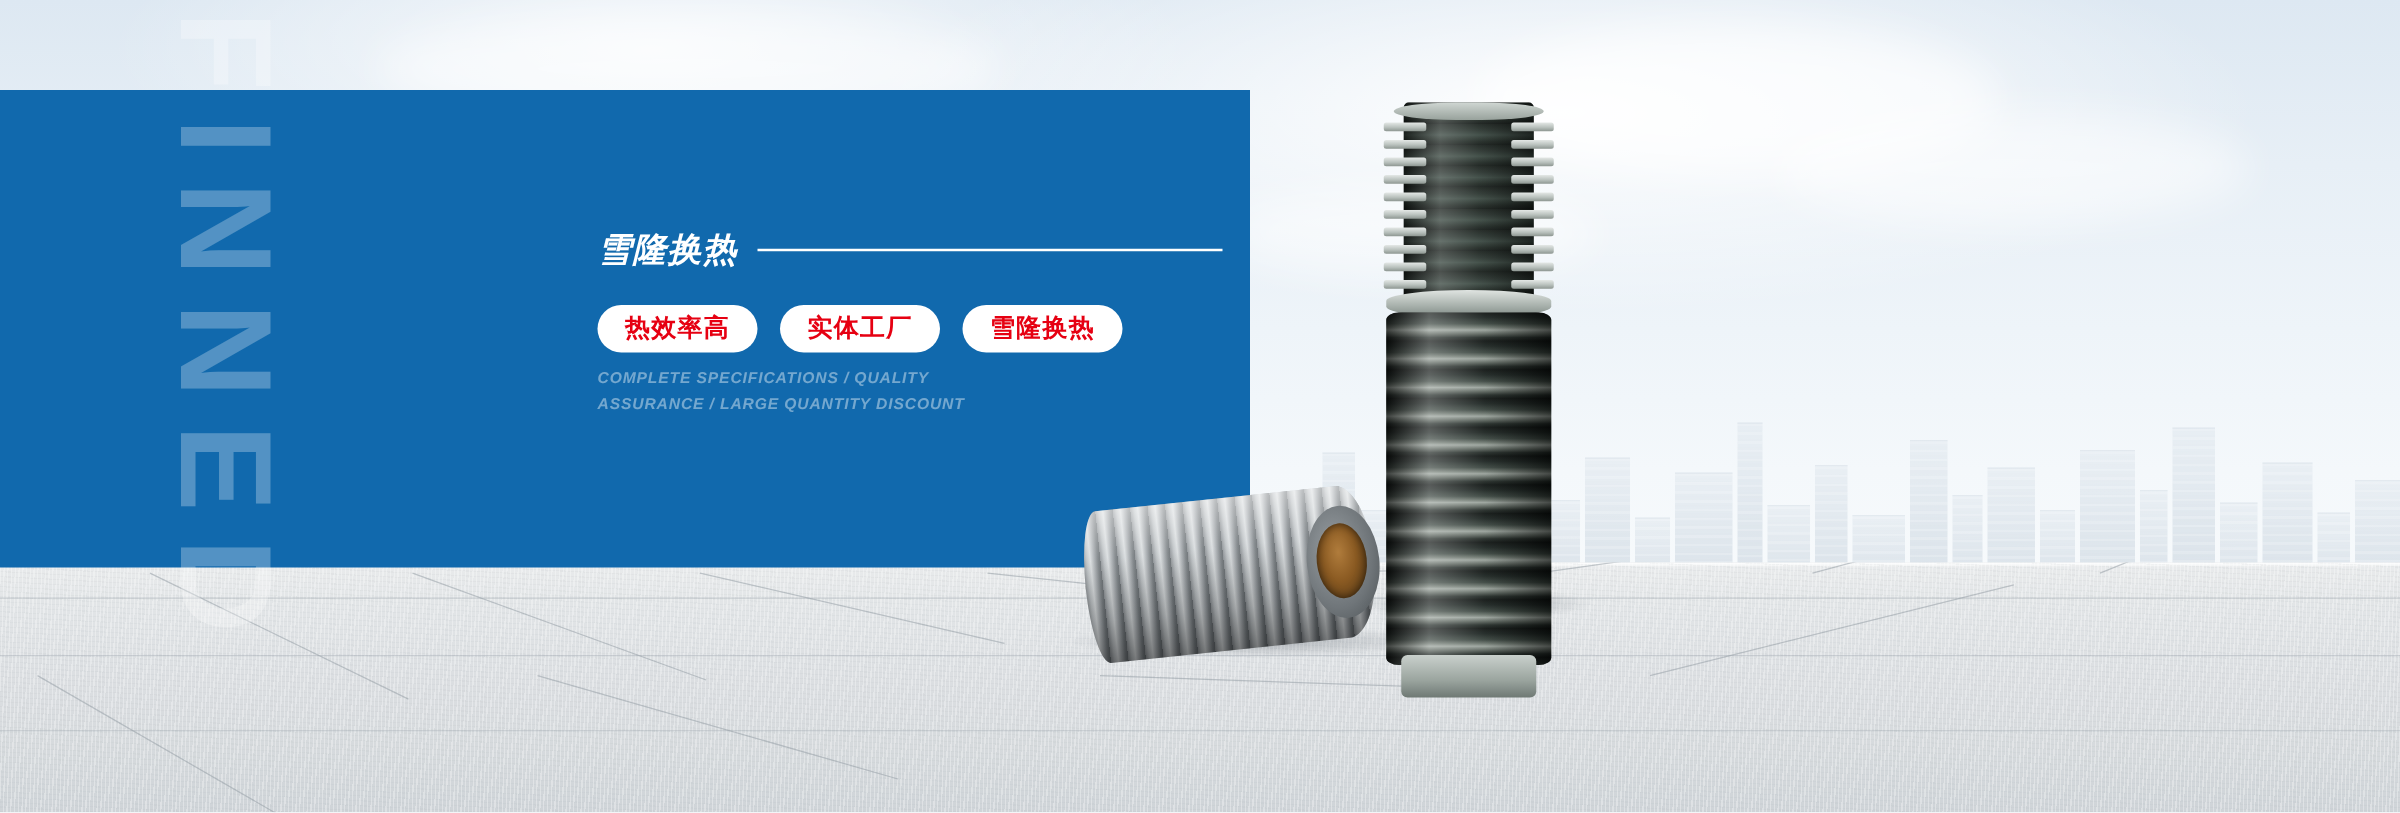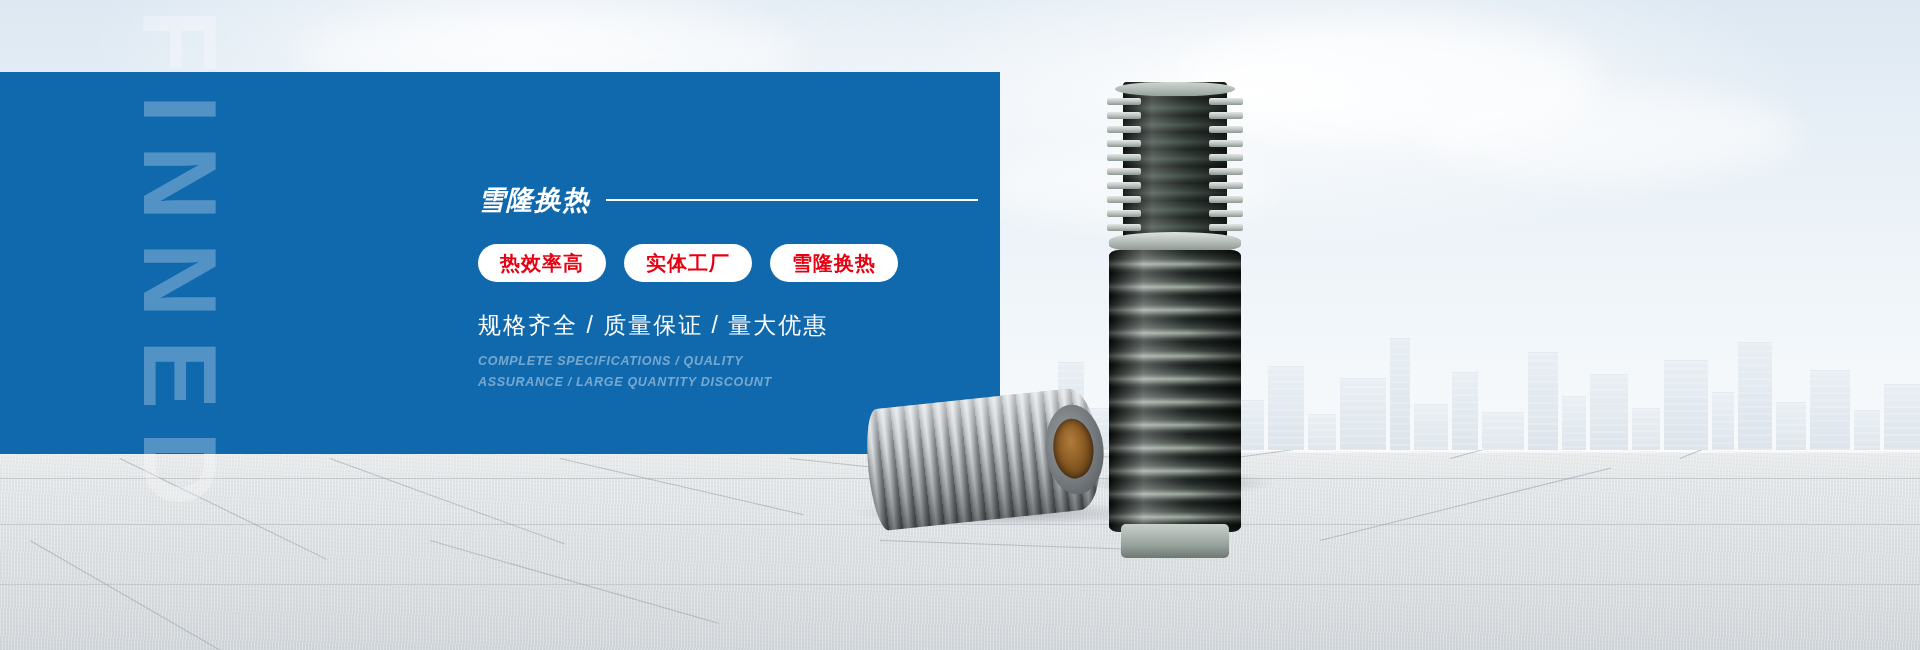--- a/index.html
+++ b/index.html
@@ -295,21 +295,20 @@
         <span class="brandline"></span>
       </div>
 
 
       <div class="pills">
         <span class="pill">热效率高</span>
         <span class="pill">实体工厂</span>
         <span class="pill">雪隆换热</span>
       </div>
 
-      <div class="subline">规格齐全 / 质量保证 / 量大优惠</div>
 
       <div class="encaption">COMPLETE SPECIFICATIONS / QUALITY ASSURANCE / LARGE QUANTITY DISCOUNT</div>
     </div>
   </div>
 
   <div class="ph-shadow"></div>
   <div class="prod-h">
     <span class="ph-body"></span>
     <span class="ph-end"></span>
     <span class="ph-bore"></span>

